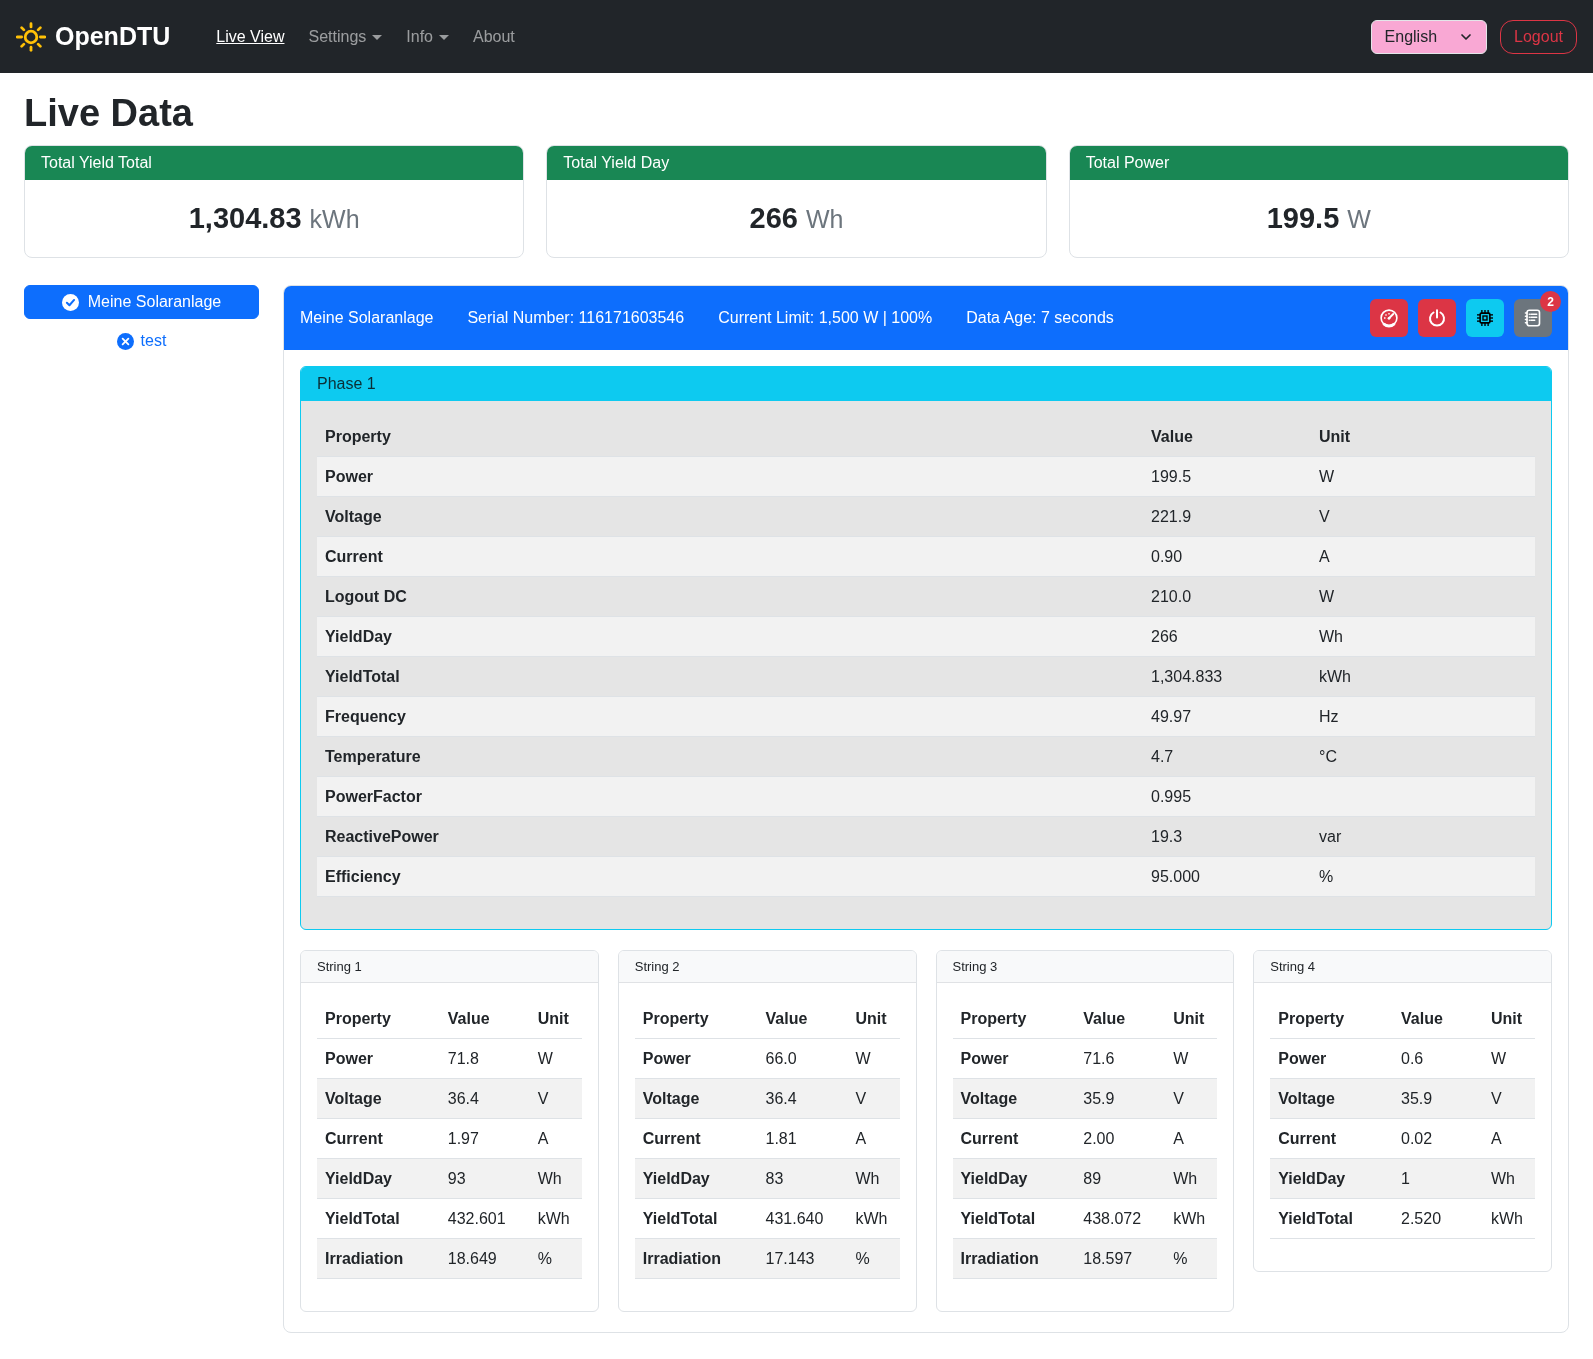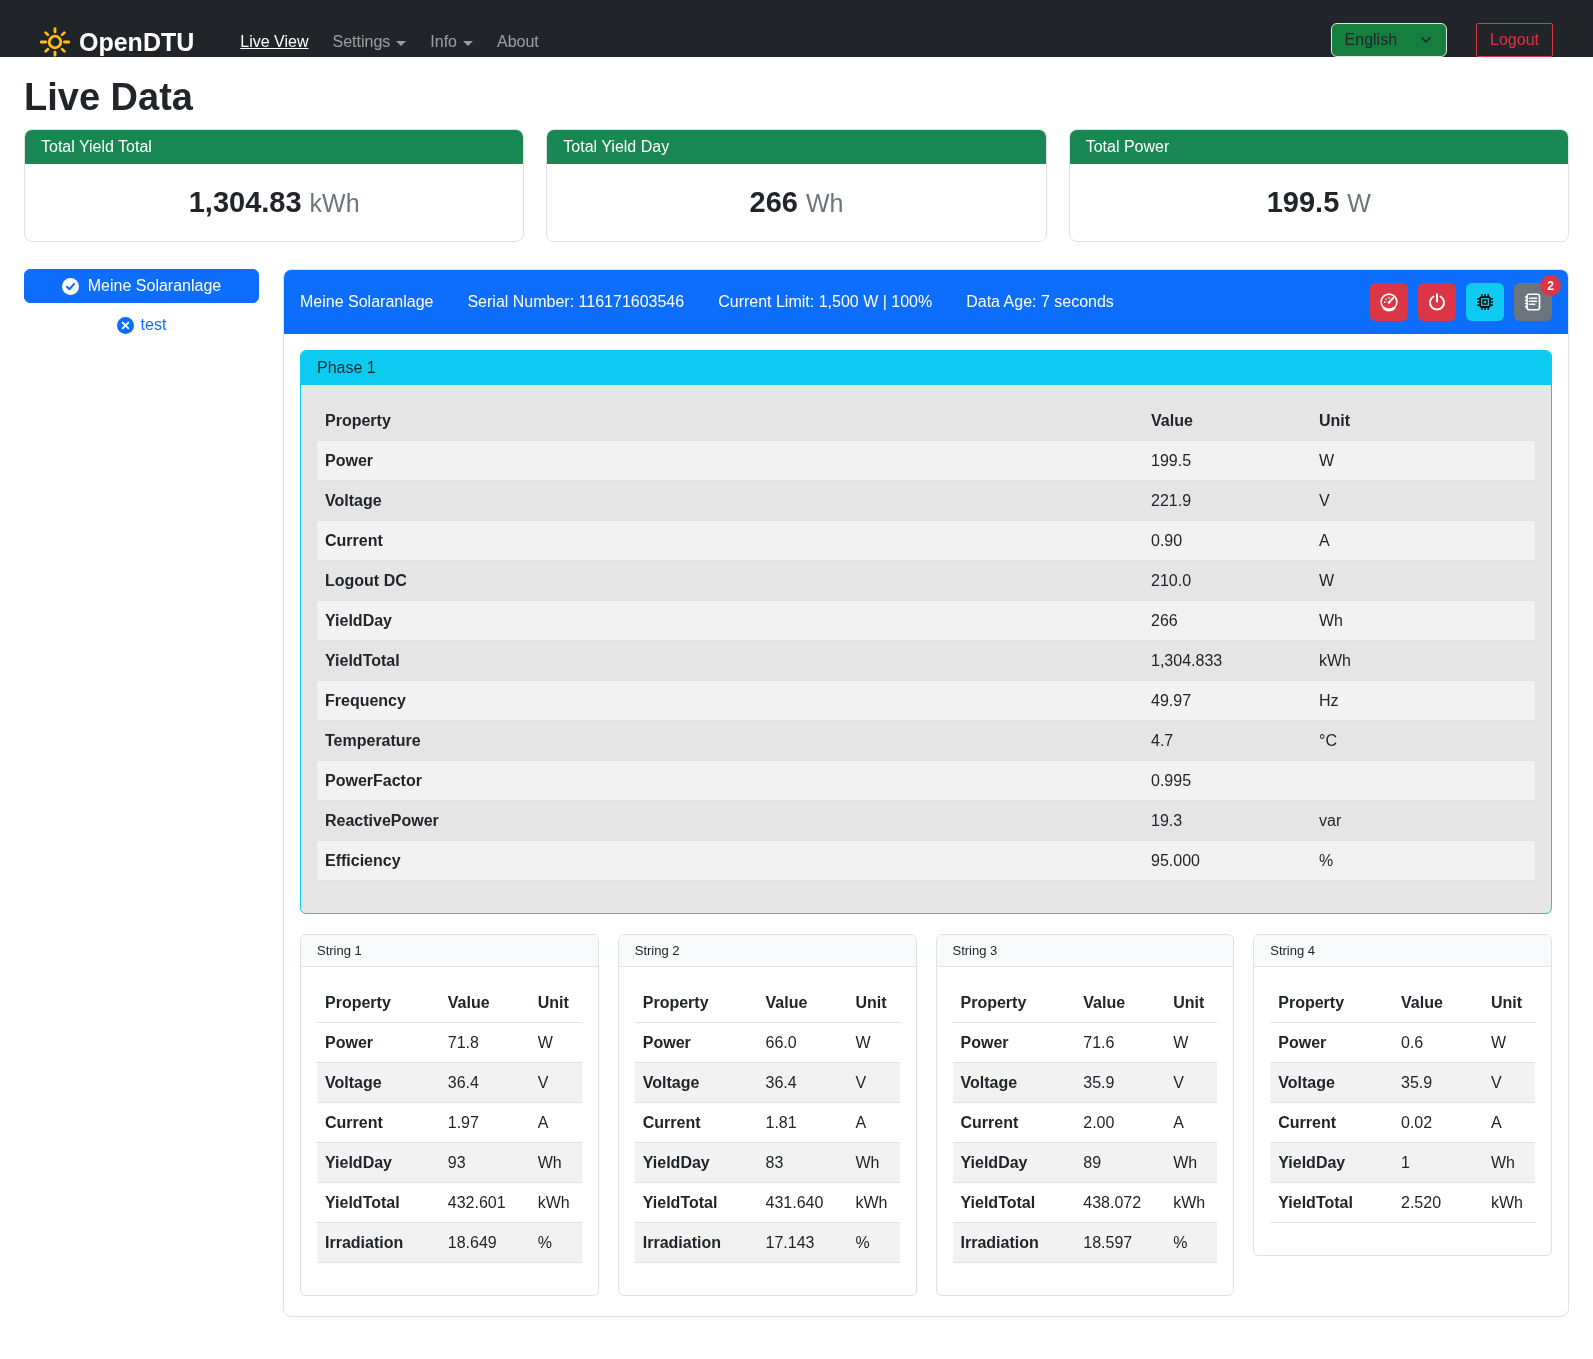--- a/index.html
+++ b/index.html
@@ -7,36 +7,36 @@
     --secondary:#6c757d; --dark:#212529; --border:#dee2e6; --stripe:#f2f2f2;
     --muted:#6c757d; --navbar:#212529; --sun:#ffc107;
   }
   *{box-sizing:border-box;}
   html,body{margin:0;padding:0;}
   body{
     width:1593px; min-height:1359px; background:#fff; color:var(--dark);
     font-family:"Liberation Sans","DejaVu Sans",sans-serif; font-size:16px;
   }
   
-  .navbar{height:57px;background:var(--navbar);display:flex;align-items:flex-end;
-    justify-content:space-between;padding:0 40px;}
+  .navbar{height:73px;background:var(--navbar);display:flex;align-items:center;
+    justify-content:space-between;padding:0 16px;}
   .nav-left{display:flex;align-items:center;}
   .brand{display:flex;align-items:center;gap:9px;color:#fff;font-size:25px;font-weight:bold;
     text-decoration:none;margin-right:22px;cursor:pointer;}
   .nav-link{color:rgba(255,255,255,.55);text-decoration:none;margin-left:24px;cursor:pointer;
     display:flex;align-items:center;gap:6px;}
   .nav-link.active{color:#fff;text-decoration:underline;}
   .caret{width:0;height:0;border-left:5px solid transparent;border-right:5px solid transparent;
     border-top:5px solid currentColor;display:inline-block;margin-top:2px;}
   .nav-right{display:flex;align-items:center;gap:13px;}
-  .lang-select{background:#15803d;color:var(--dark);border:1px solid #e3e6e9;border-radius:6px;
+  .lang-select{background:#f9a8d4;color:var(--dark);border:1px solid #e3e6e9;border-radius:6px;
     padding:7px 13px;display:flex;align-items:center;gap:22px;cursor:pointer;}
   .logout-btn{background:transparent;border:1px solid var(--danger);color:var(--danger);
-    border-radius:2px;padding:7px 13px;font-size:16px;cursor:pointer;
-    font-family:inherit;margin-left:16px;}
+    border-radius:13px;padding:7px 13px;font-size:16px;cursor:pointer;
+    font-family:inherit;}
   
   .container{padding:18px 24px 10px 24px;}
   h1.page-title{font-size:38px;line-height:44px;margin:0 0 10px 0;font-weight:bold;color:var(--dark);}
   
   .cards-row{display:flex;gap:22px;}
   .sum-card{flex:1;border:1px solid var(--border);border-radius:8px;background:#fff;overflow:hidden;}
   .sum-card-header{background:var(--success);color:#fff;padding:8px 16px;font-size:16px;}
   .sum-card-body{padding:22px 16px;text-align:center;}
   .sum-value{font-size:29px;font-weight:bold;color:var(--dark);}
   .sum-unit{font-size:25px;color:var(--muted);margin-left:8px;}

